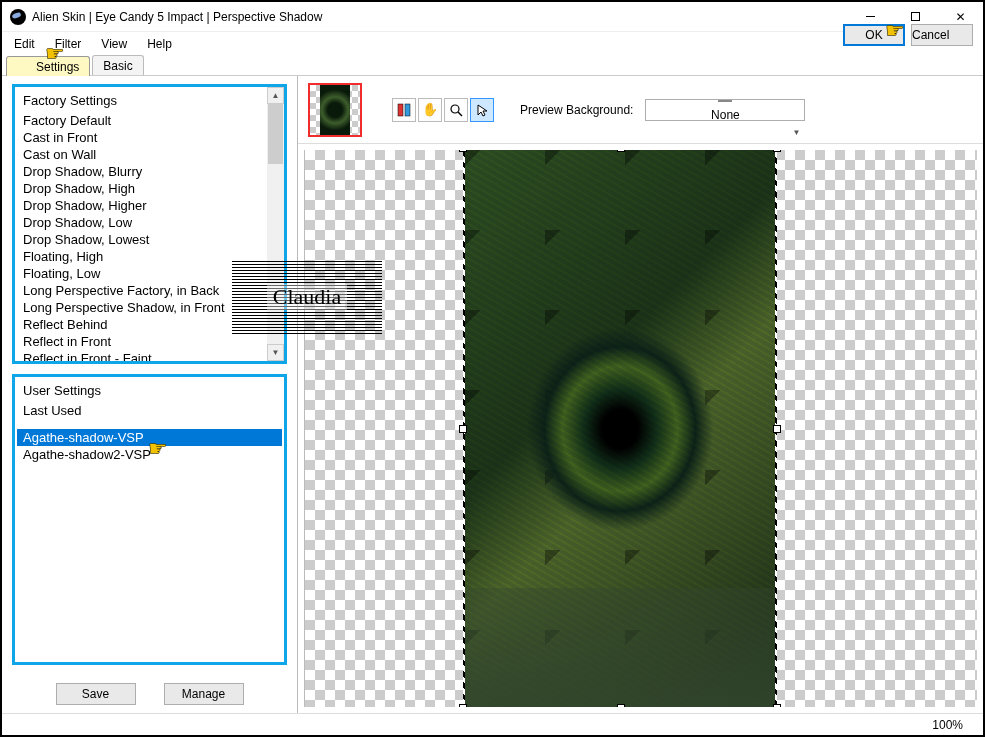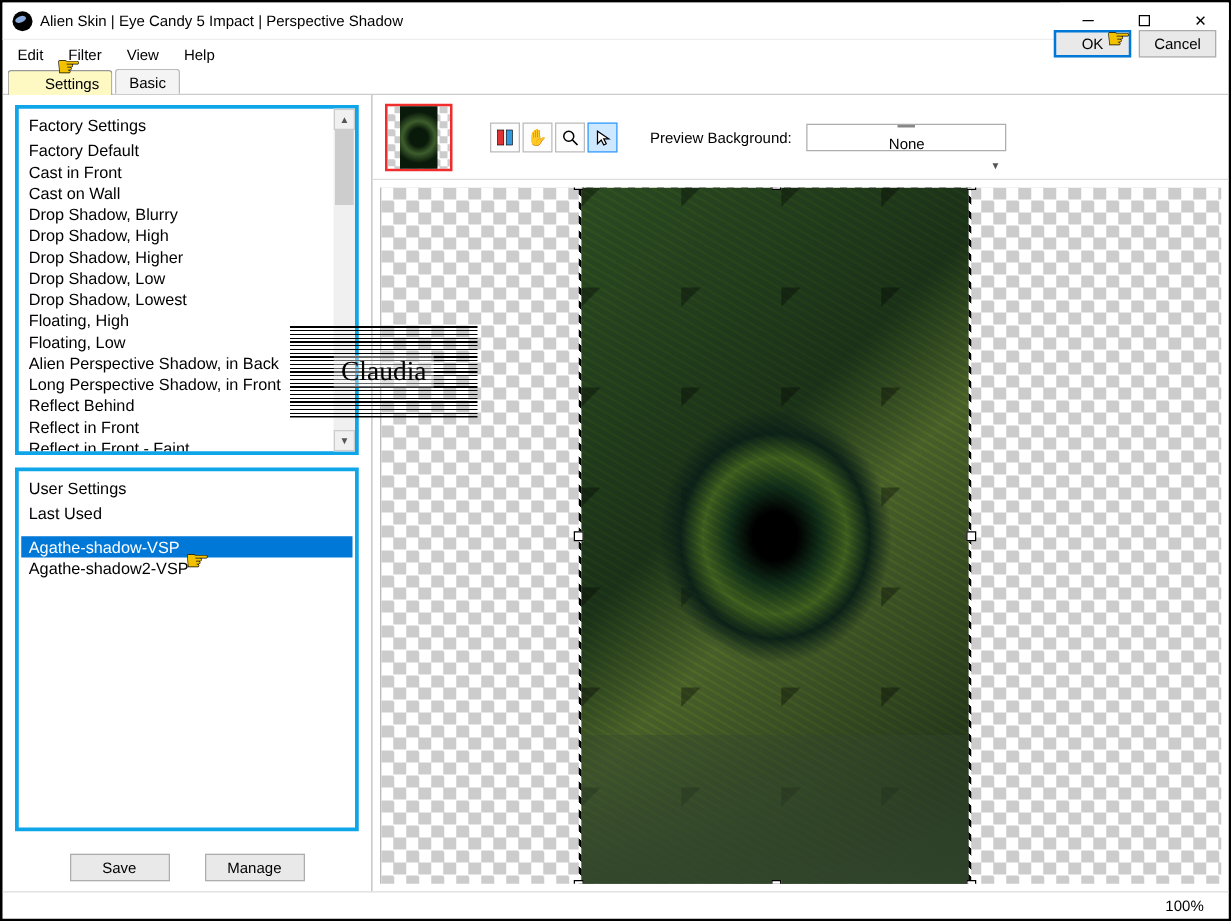--- a/index.html
+++ b/index.html
@@ -64,21 +64,21 @@
     .tool-icons { display: flex; gap: 2px; margin-left: 22px; }
     .tool-icon { width: 24px; height: 24px; border: 1px solid #bbb; background: #fdfdfd; display:flex;align-items:center;justify-content:center; font-size:13px; }
     .tool-icon.sel { border: 1px solid #3399ff; background: #cde8ff; }
     .pb-label { margin-left: 18px; }
     .pb-select { width: 160px; height: 22px; border: 1px solid #adadad; display: flex; align-items: center; padding: 0 4px; gap: 6px; margin-left: 4px; flex-direction: column; }
     .pb-check { width: 14px; height: 14px; border: 1px solid #888; background:
        repeating-conic-gradient(#ccc 0 25%, #fff 0 50%) 0 0/8px 8px; }
     .pb-dd { margin-left: auto; font-size: 8px; color:#555;}
     .okcancel { position: absolute; right: 10px; top: -30px; display:flex;flex-direction:row;gap:6px; align-items:flex-end;}
     .ok-btn { width: 62px; height: 22px; border: 2px solid #0078d7; background: #e9e9e9; text-align:center; line-height:18px;}
-    .cancel-btn { width: 62px; height: 22px; border: 1px solid #adadad; background: #e9e9e9; text-align:center; line-height:20px;}
+    .cancel-btn { width: 62px; height: 22px; border: 1px solid #adadad; background: #e9e9e9; line-height:20px;}
     .ok-pointer { position: absolute; right: 72px; top: -30px; }
 
     
     .preview-area { flex: 1; overflow: hidden; position: relative; background:
        repeating-conic-gradient(#ccc 0 25%, #fff 0 50%) 0 0/20px 20px; border-left:1px solid #bbb; margin: 6px; }
     .artwork { position: absolute; left: 160px; top: 0; width: 310px; height: 558px; }
     .art-bg { position:absolute; inset:0; background:
       radial-gradient(ellipse 58% 35% at 50% 50%, #000 0%, #000 10%, #0f2a18 20%, #3b5a1f 32%, #0c2018 42%, transparent 52%),
       linear-gradient(135deg, rgba(0,0,0,.35) 0 10%, transparent 10% 20%) 0 0/80px 80px,
       linear-gradient(135deg, #2b4a22 0%, #1a3018 40%, #475e2a 55%, #152515 100%);
@@ -164,21 +164,21 @@
         <div class="list-item">Factory Default</div>
         <div class="list-item">Cast in Front</div>
         <div class="list-item">Cast on Wall</div>
         <div class="list-item">Drop Shadow, Blurry</div>
         <div class="list-item">Drop Shadow, High</div>
         <div class="list-item">Drop Shadow, Higher</div>
         <div class="list-item">Drop Shadow, Low</div>
         <div class="list-item">Drop Shadow, Lowest</div>
         <div class="list-item">Floating, High</div>
         <div class="list-item">Floating, Low</div>
-        <div class="list-item">Alien Perspective Shadow, in Back</div>
+        <div class="list-item">Long Perspective Factory, in Back</div>
         <div class="list-item">Long Perspective Shadow, in Front</div>
         <div class="list-item">Reflect Behind</div>
         <div class="list-item">Reflect in Front</div>
         <div class="list-item">Reflect in Front - Faint</div>
       </div>
       <div class="scrollbar">
         <div class="sb-btn">▲</div>
         <div class="sb-track">
             <div class="sb-thumb"></div>
           </div>

